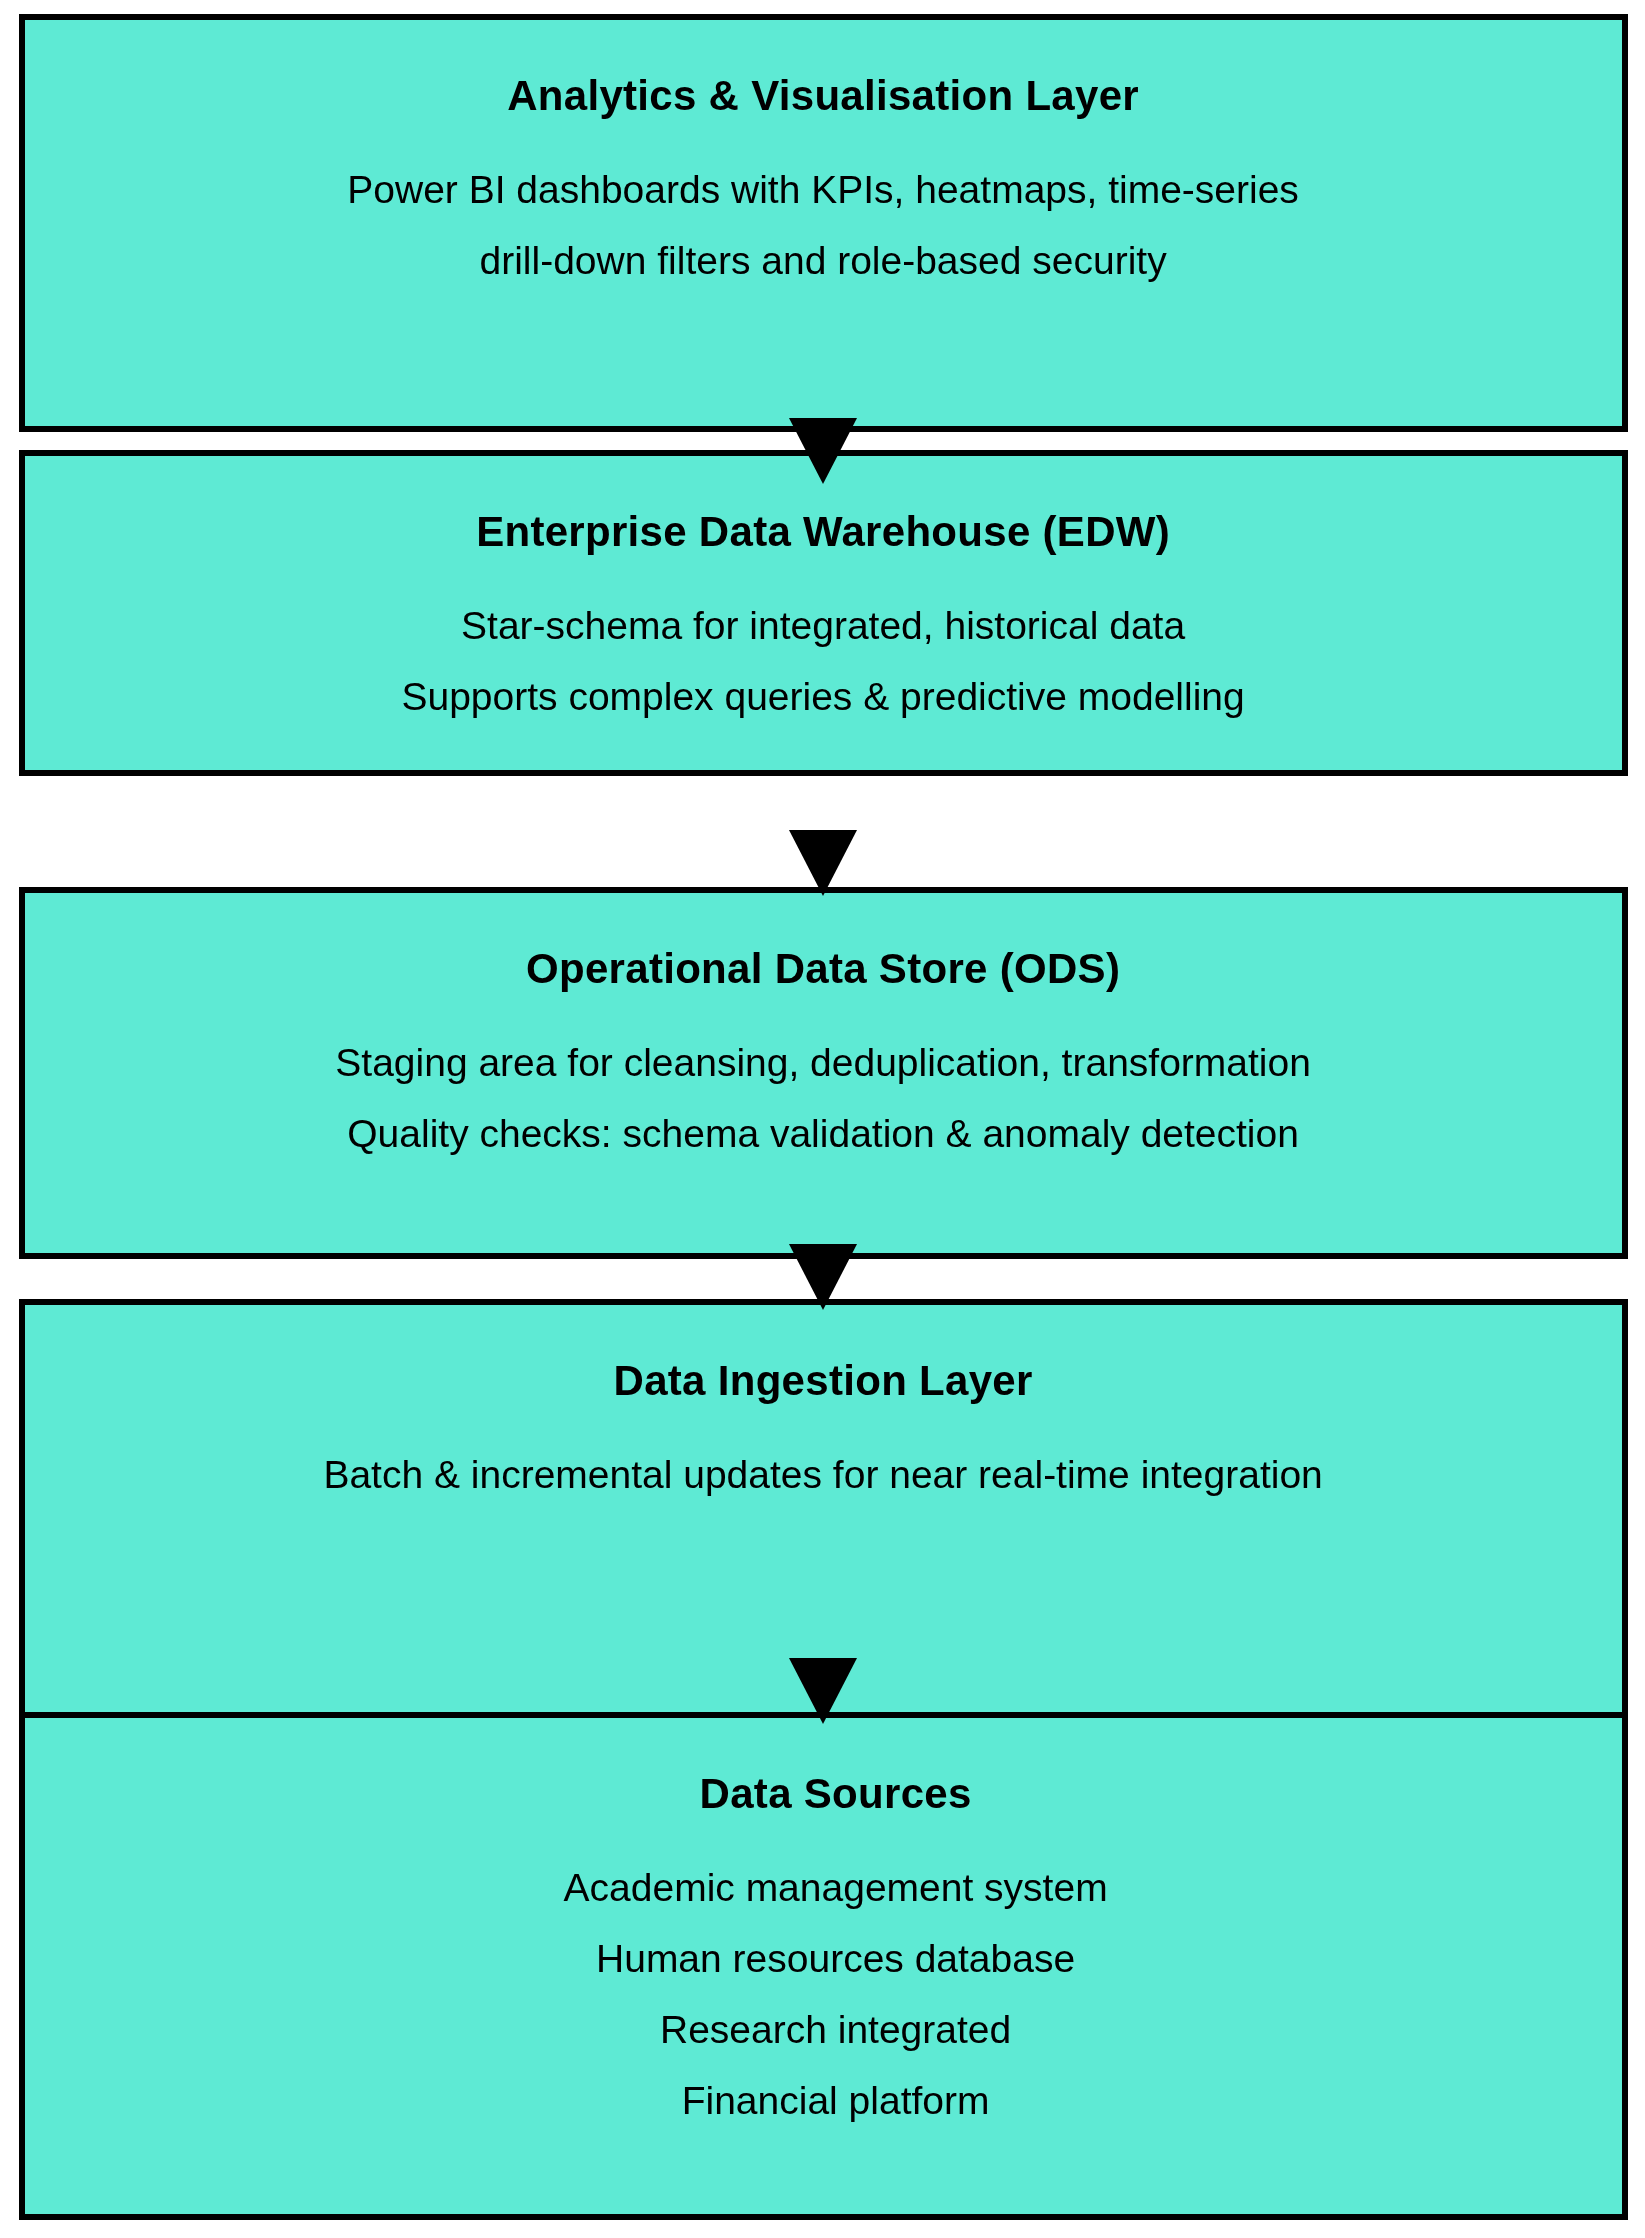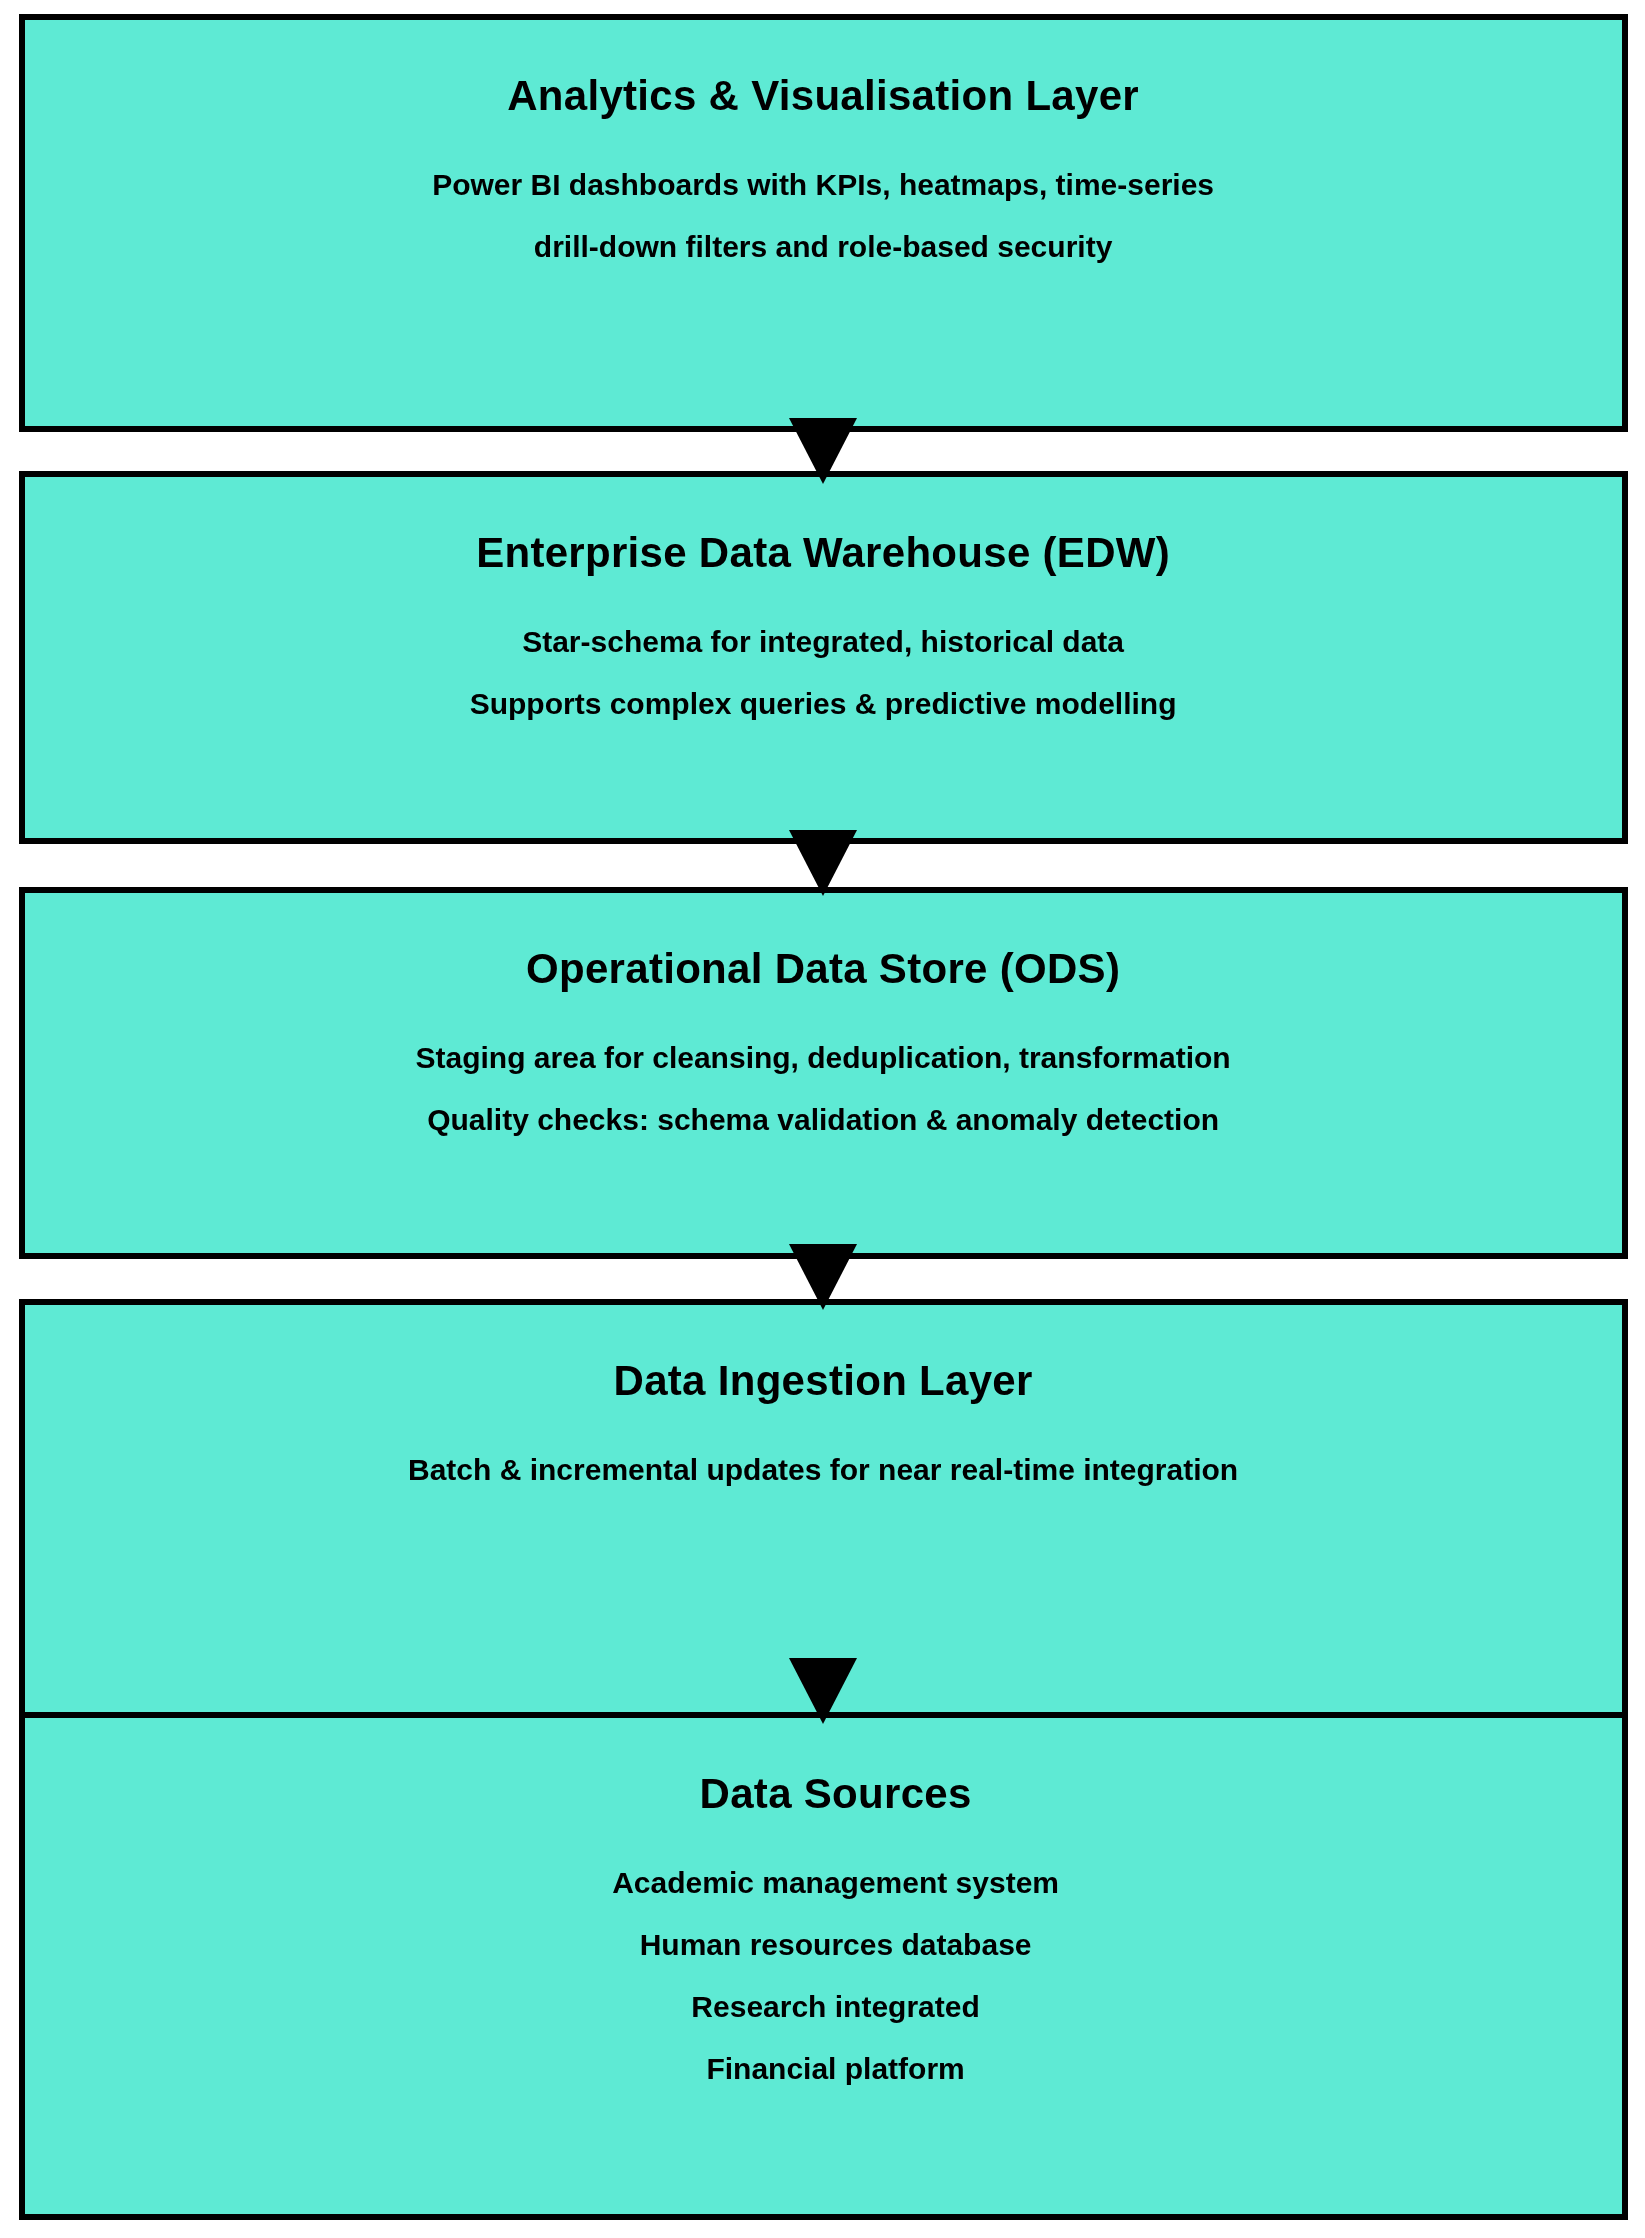--- a/index.html
+++ b/index.html
@@ -19,37 +19,37 @@
   .layer-box {
     position: absolute;
     left: 18.6px;
     width: 1609px;
     border: 6.8px solid #000000;
     background: #5eead4;
     box-sizing: border-box;
     text-align: center;
   }
   .box-1 { top: 14.3px;   height: 418px; }
-  .box-2 { top: 471px;  height: 373px; }
+  .box-2 { top: 450px;  height: 326px; }
   .box-3 { top: 887px; height: 372px; text-align: center; }
   .box-4 { top: 1299px; height: 442px; }
   .box-5 { top: 1712px; height: 508px; padding-left: 25px; }
 
   .box-title {
     margin: 55px 25px 53px 25px;
     font-size: 42px;
     line-height: 1;
     font-weight: bold;
     letter-spacing: 0.3px;
   }
   .box-line {
     margin: 0 25px 32px 25px;
-    font-size: 30px;
+    font-size: 39px;
     line-height: 1;
-    font-weight: bold;
+    font-weight: normal;
   }
   .down-arrow {
     position: absolute;
     left: 789px;
     width: 0;
     height: 0;
     border-left: 34px solid transparent;
     border-right: 34px solid transparent;
     border-top: 66px solid #000000;
     z-index: 5;

